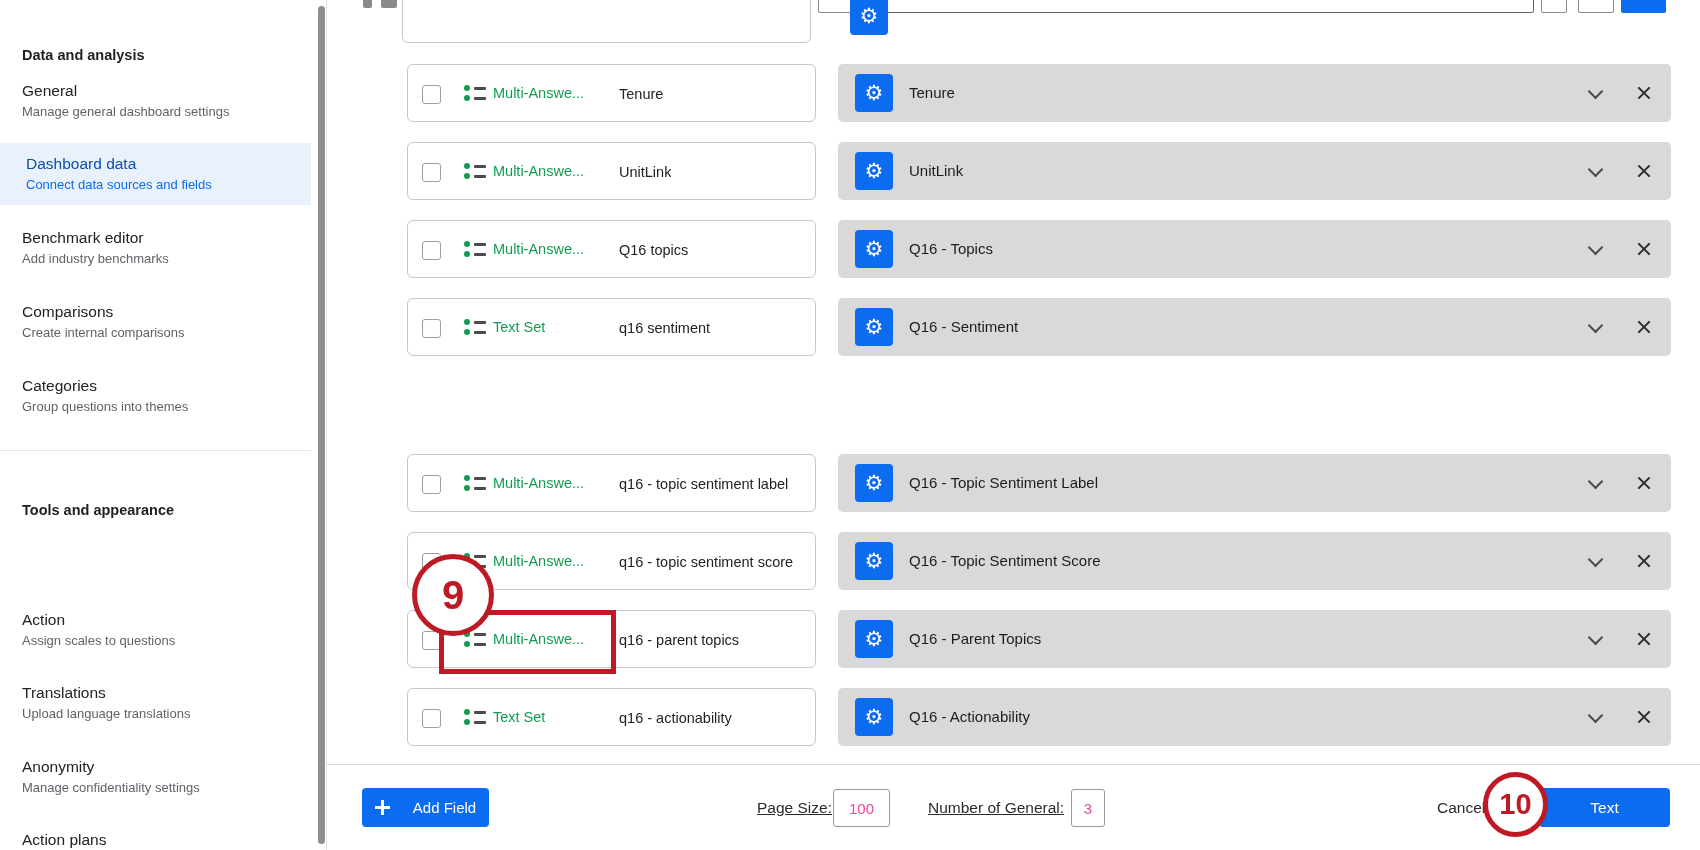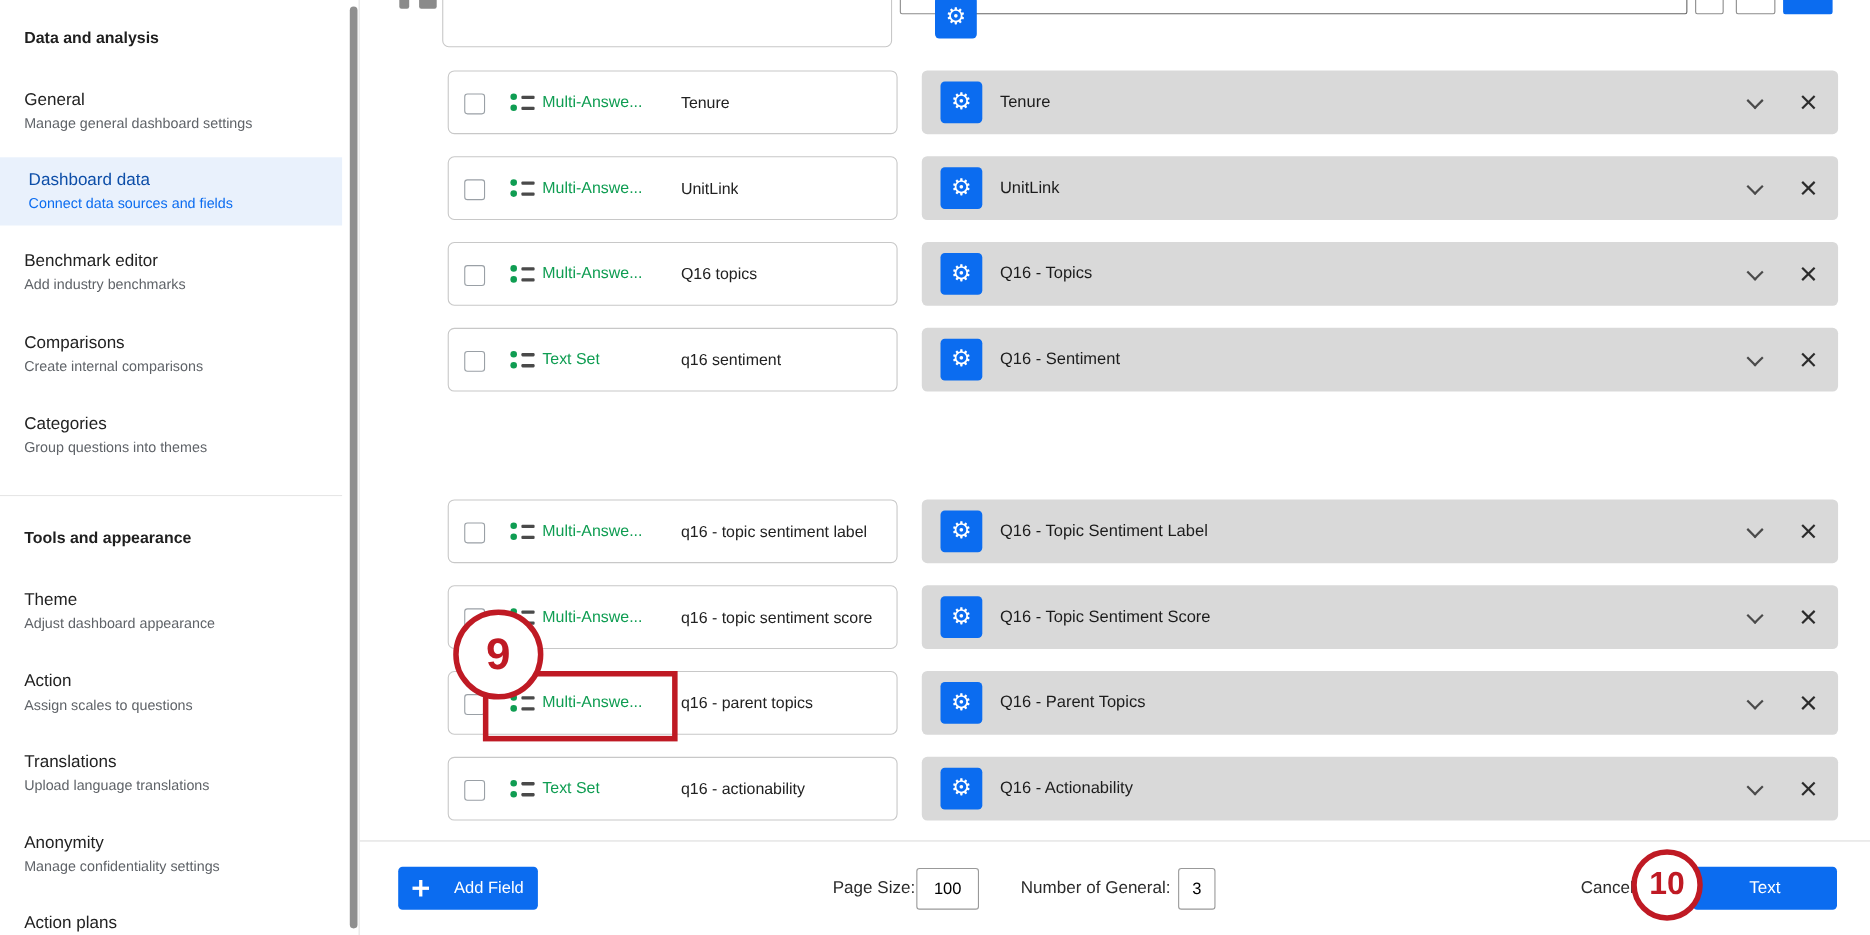--- a/index.html
+++ b/index.html
@@ -3,21 +3,21 @@
 <meta charset="utf-8">
 <style>
   html,body { margin:0; padding:0; background:#fff; }
   .screen {
     position:relative; width:1700px; height:850px; overflow:hidden;
     background:#fff; font-family:"Liberation Sans","DejaVu Sans",sans-serif;
     color:#222;
   }
   
   .sidebar { position:absolute; left:0; top:0; width:327px; height:850px; background:#fff; border-right:1px solid #e3e3e3; box-sizing:border-box; }
-  .sec-header { position:absolute; left:22px; font-size:14.5px; font-weight:bold; color:#1f1f1f; white-space:nowrap; }
+  .sec-header { position:absolute; left:22px; font-size:14.5px; font-weight:bold; color:#1f1f1f; white-space:nowrap;margin-top:20px; }
   .side-item { position:absolute; left:22px; cursor:pointer; }
   .si-title { font-size:15.5px; color:#222; white-space:nowrap; }
   .si-sub { font-size:13px; color:#5f6368; margin-top:4px; white-space:nowrap; }
   .side-item.selected { left:0; width:311px; box-sizing:border-box; padding:12px 0 13px 26px; background:#e9f1fc; }
   .side-item.selected .si-title { color:#0d4ea8; }
   .side-item.selected .si-sub { color:#0b6cf0; }
   .side-divider { position:absolute; left:0; top:450px; width:311px; height:1px; background:#e6e6e6; }
   .side-scrollbar { position:absolute; left:318px; top:6px; width:7px; height:838px; background:#8f8f8f; border-radius:4px; }
   
   .frag { position:absolute; background:#fff; border:1px solid #8c8c8c; border-radius:2px; box-sizing:border-box; }
@@ -49,22 +49,22 @@
   .xbtn { position:absolute; left:797px; top:20px; width:18px; height:18px; cursor:pointer; }
   .xbtn::before { content:""; position:absolute; left:1px; top:8px; width:16px; height:2px; background:#2b2b2b; transform:rotate(45deg); }
   .xbtn::after { content:""; position:absolute; left:1px; top:8px; width:16px; height:2px; background:#2b2b2b; transform:rotate(-45deg); }
   
   .footer-line { position:absolute; left:327px; top:764px; width:1373px; height:1px; background:#dcdcdc; }
   button { font-family:inherit; }
   .addfield { position:absolute; left:362px; top:788px; width:127px; height:39px; background:#0b6cf0; border:none; border-radius:4px; color:#fff; font-size:15px; display:flex; align-items:center; justify-content:center; gap:23px; cursor:pointer; }
   .plus { position:relative; width:15px; height:15px; display:inline-block; }
   .plus::before { content:""; position:absolute; left:6px; top:0; width:3px; height:15px; background:#fff; }
   .plus::after { content:""; position:absolute; left:0; top:6px; width:15px; height:3px; background:#fff; }
-  .flabel { position:absolute; top:789px; line-height:38px; font-size:15.5px; color:#2b2b2b; white-space:nowrap; }
-  .finput { position:absolute; top:789px; height:38px; border:1px solid #999; border-radius:3px; background:#fff; text-align:center; font-size:15px; color:#000000; box-sizing:border-box; font-family:inherit; }
+  .flabel { position:absolute; top:789px; line-height:38px; font-size:15.5px; color:#2b2b2b; white-space:nowrap;text-decoration:underline; }
+  .finput { position:absolute; top:789px; height:38px; border:1px solid #999; border-radius:3px; background:#fff; text-align:center; font-size:15px; color:#ec4899; box-sizing:border-box; font-family:inherit; }
   .cancel { position:absolute; left:1437px; top:789px; line-height:38px; font-size:15.5px; color:#2b2b2b; cursor:pointer; }
   .save { position:absolute; left:1539px; top:788px; width:131px; height:39px; background:#0b6cf0; color:#fff; border:none; border-radius:4px; font-size:15.5px; cursor:pointer; }
   
   .ann-rect { position:absolute; left:439px; top:610px; width:177px; height:64px; border:5px solid #bf1a24; box-sizing:border-box; z-index:40; }
   .ann-circle { position:absolute; border:5px solid #bf1a24; border-radius:50%; background:#fff; color:#bf1a24; font-weight:bold; display:flex; align-items:center; justify-content:center; box-sizing:border-box; z-index:50; }
   .c9 { left:412px; top:554px; width:82px; height:82px; font-size:40px; }
   .c10 { left:1483px; top:772px; width:65px; height:65px; font-size:29px; }
 </style>
 </head>
 <body>
@@ -95,24 +95,20 @@
     </div>
 
     <div class="side-item" style="top:303px">
       <div class="si-title">Comparisons</div>
       <div class="si-sub">Create internal comparisons</div>
     </div>
 
     <div class="side-divider"></div>
     <div class="sec-header" style="top:482px">Tools and appearance</div>
 
-    <div class="side-item" style="top:537px">
-      <div class="si-title">Theme</div>
-      <div class="si-sub">Adjust dashboard appearance</div>
-    </div>
 
     <div class="side-item" style="top:611px">
       <div class="si-title">Action</div>
       <div class="si-sub">Assign scales to questions</div>
     </div>
 
     <div class="side-item" style="top:684px">
       <div class="si-title">Translations</div>
       <div class="si-sub">Upload language translations</div>
     </div>

